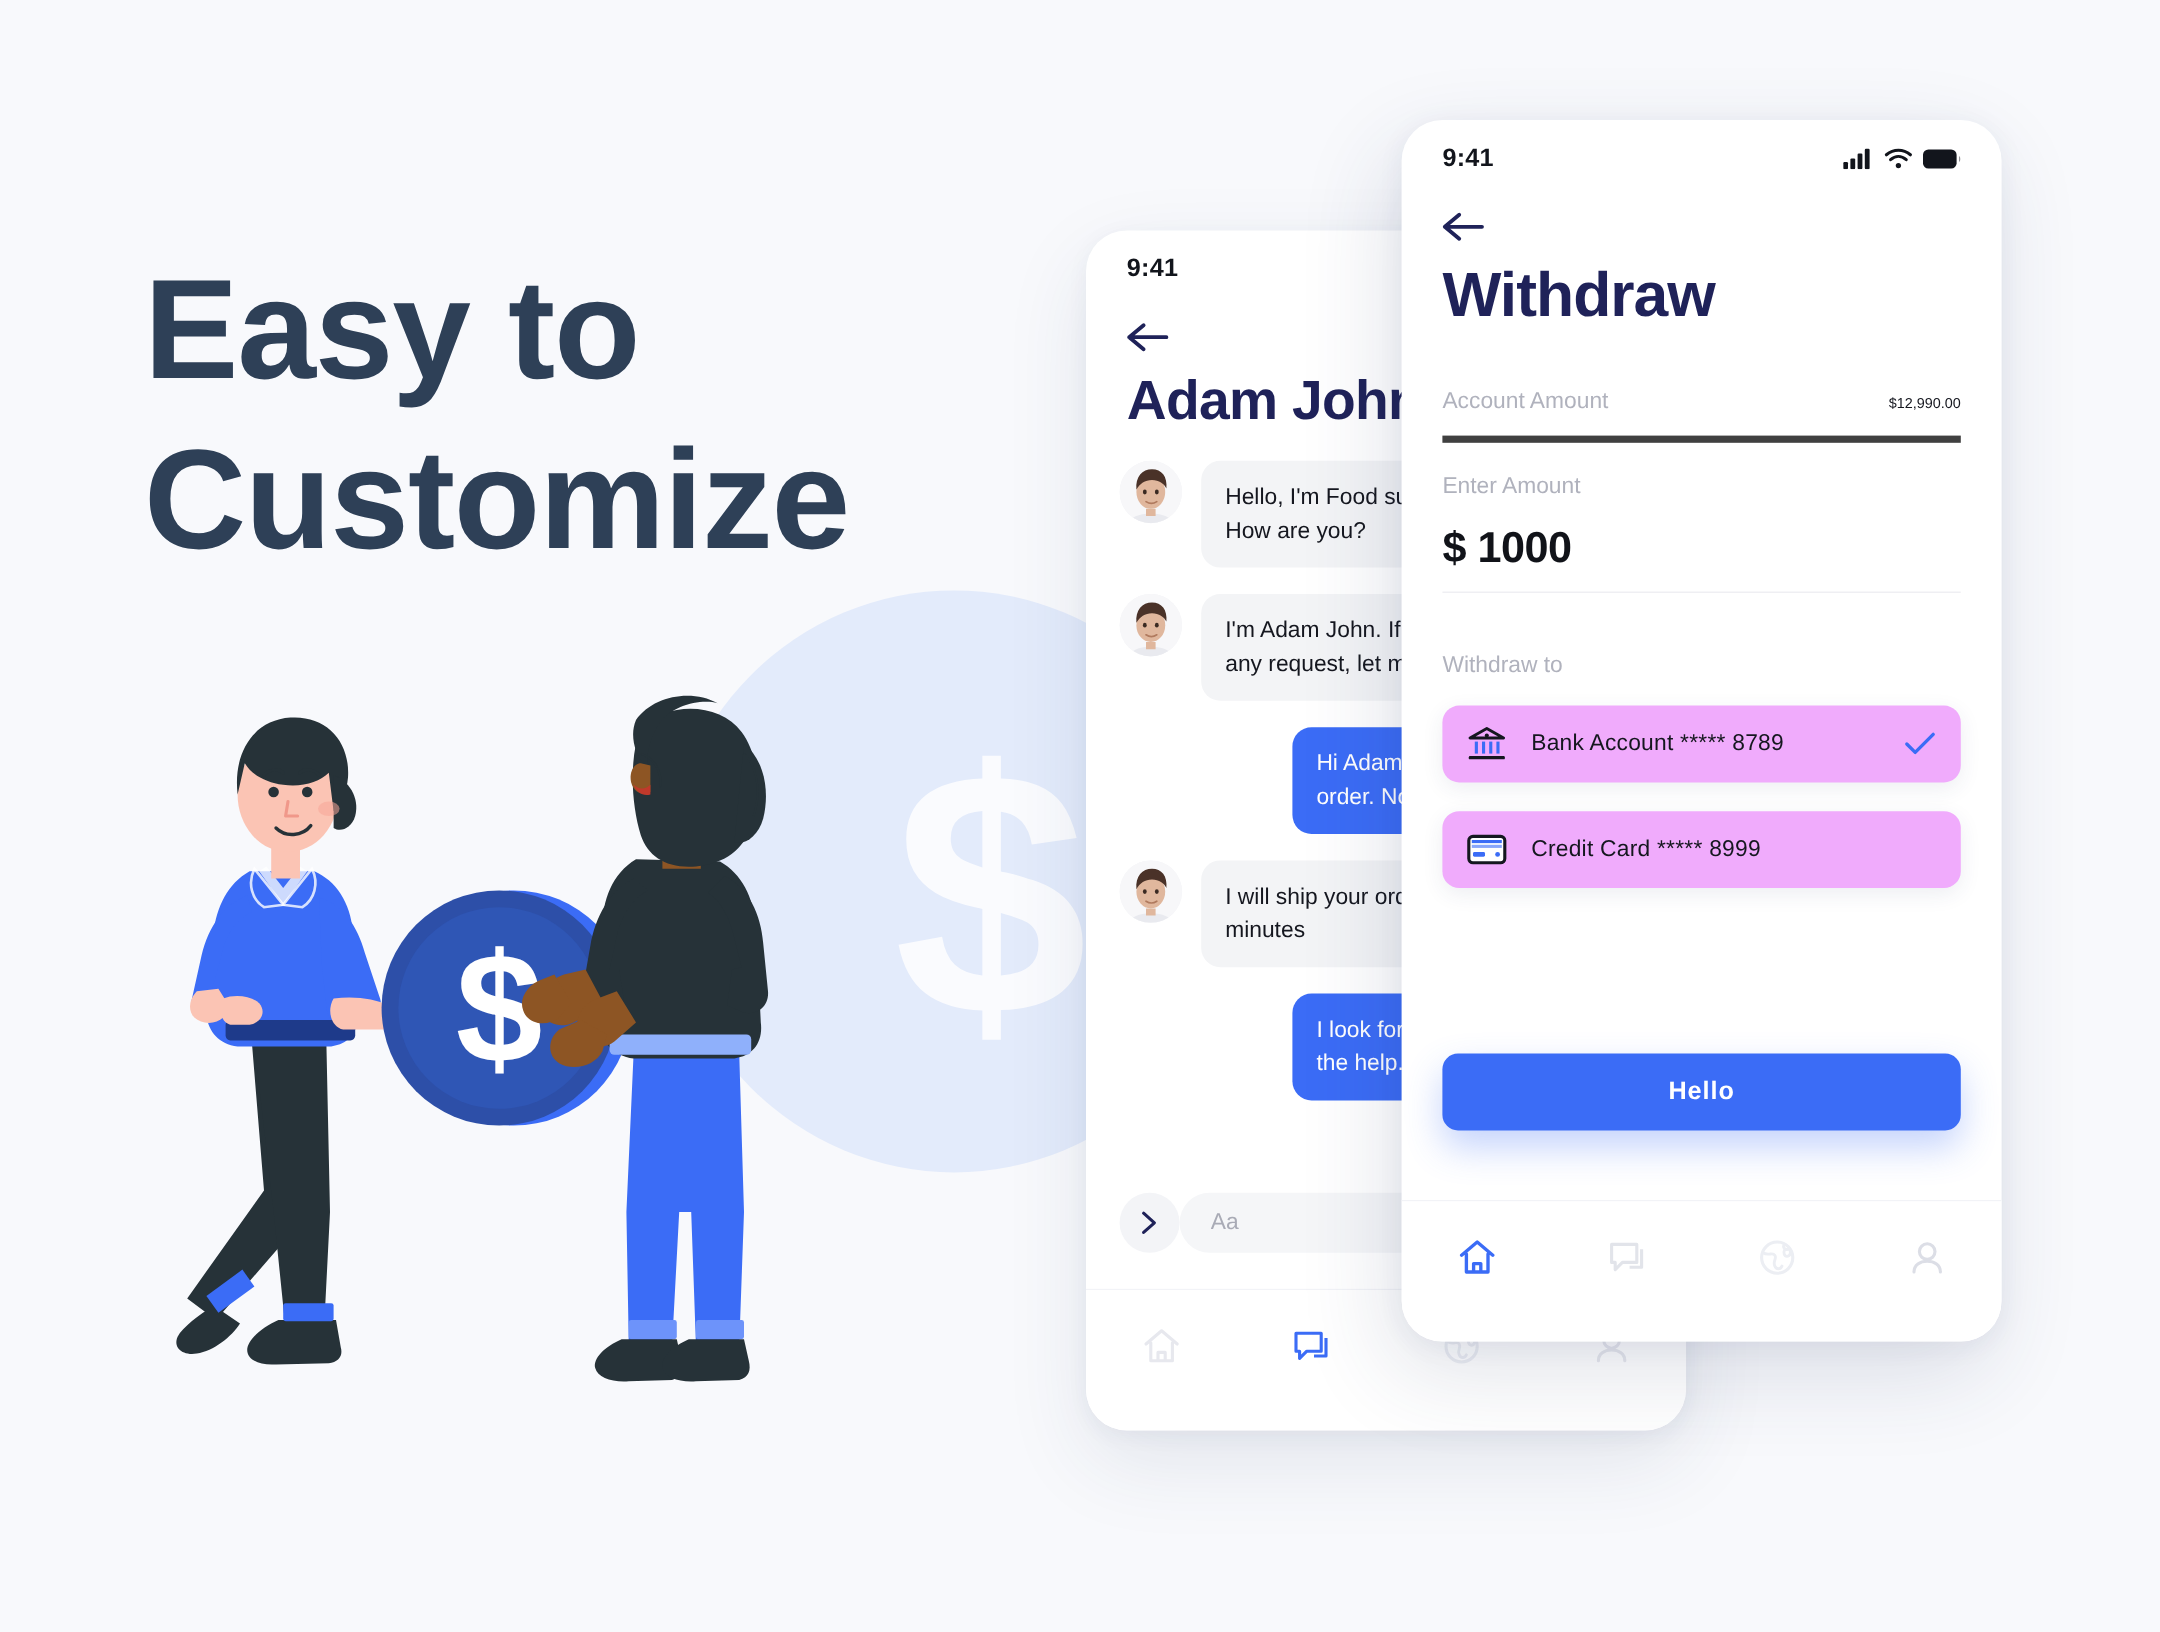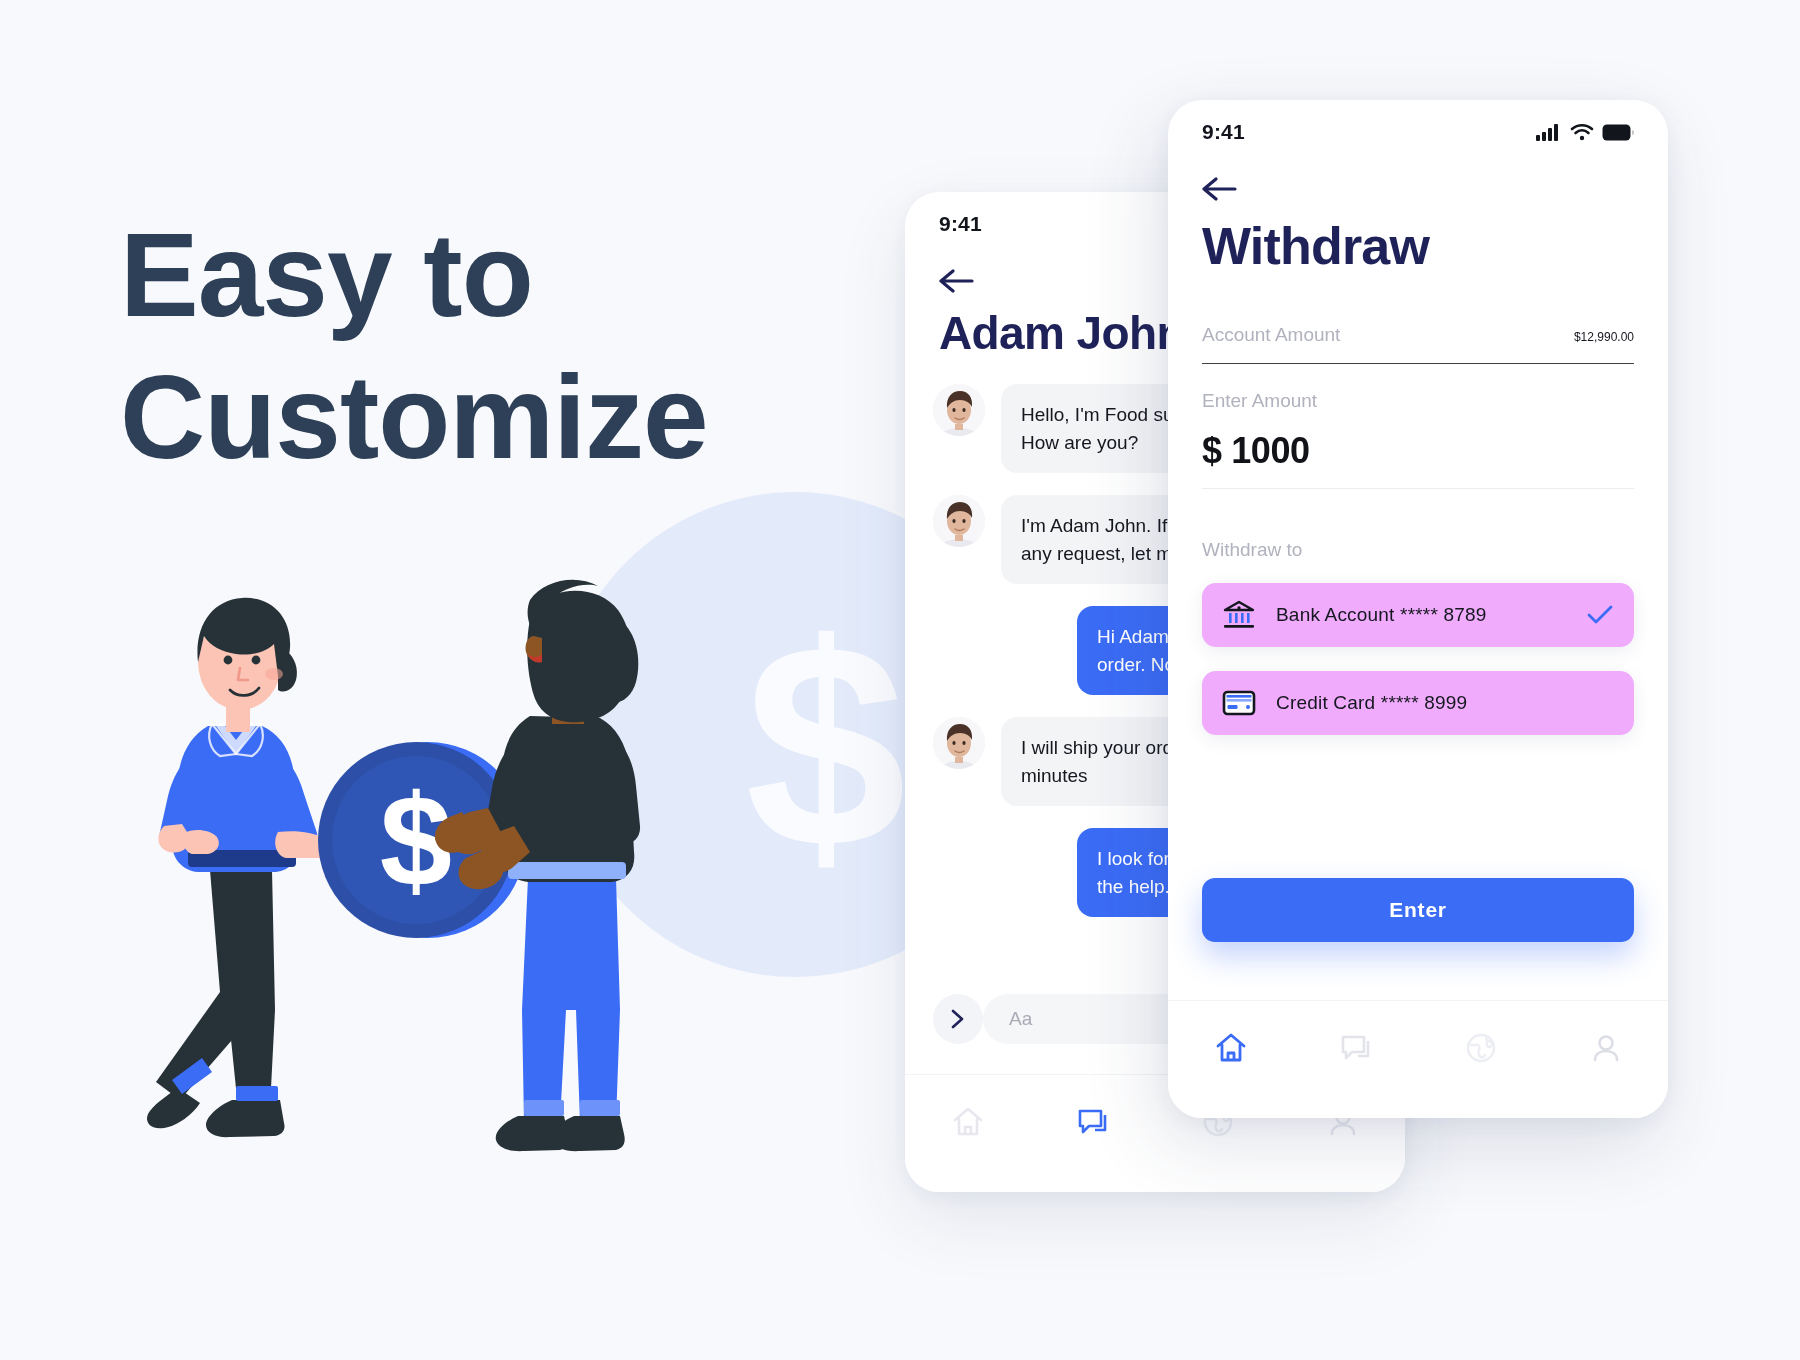--- a/index.html
+++ b/index.html
@@ -134,21 +134,21 @@
     color: #1f2259;
     letter-spacing: -0.8px;
   }
 
   .wd-row-account {
     margin: 48px 34px 0 34px;
     display: flex;
     align-items: baseline;
     justify-content: space-between;
     padding-bottom: 17px;
-    border-bottom: 1px solid #404040;
+    border-bottom: 6px solid #404040;
   }
   .wd-label {
     font-size: 19px;
     color: #b0b2bd;
     font-weight: 400;
   }
   .wd-account-value {
     font-size: 12px;
     color: #15171f;
     font-weight: 400;
@@ -594,21 +594,21 @@
             <rect x="4.5" y="10" width="25" height="2.6" fill="#88a6fb"></rect>
             <rect x="5.5" y="16" width="10" height="4" rx="1.2" fill="#3b6cf6"></rect>
             <circle cx="26" cy="18" r="2" fill="#3b6cf6"></circle>
           </svg>
         </span>
         <span class="opt-label">Credit Card ***** 8999</span>
       </div>
 
     </div>
 
-    <button id="wd-next-btn">Enter</button>
+    <button id="wd-next-btn">Hello</button>
 
     <div class="bottom-nav">
       <div class="nav-item">
         <svg width="36" height="36" viewBox="0 0 36 36">
           <path d="M5 16 L18 5 L31 16 M9 15 V30 H27 V15" stroke="#3b6cf6" stroke-width="2.8" fill="none" stroke-linecap="round" stroke-linejoin="round"></path>
           <path d="M15 30 V23 H21 V30" stroke="#3b6cf6" stroke-width="2.8" fill="none" stroke-linejoin="round"></path>
         </svg>
       </div>
       <div class="nav-item">
         <svg width="36" height="36" viewBox="0 0 36 36">

